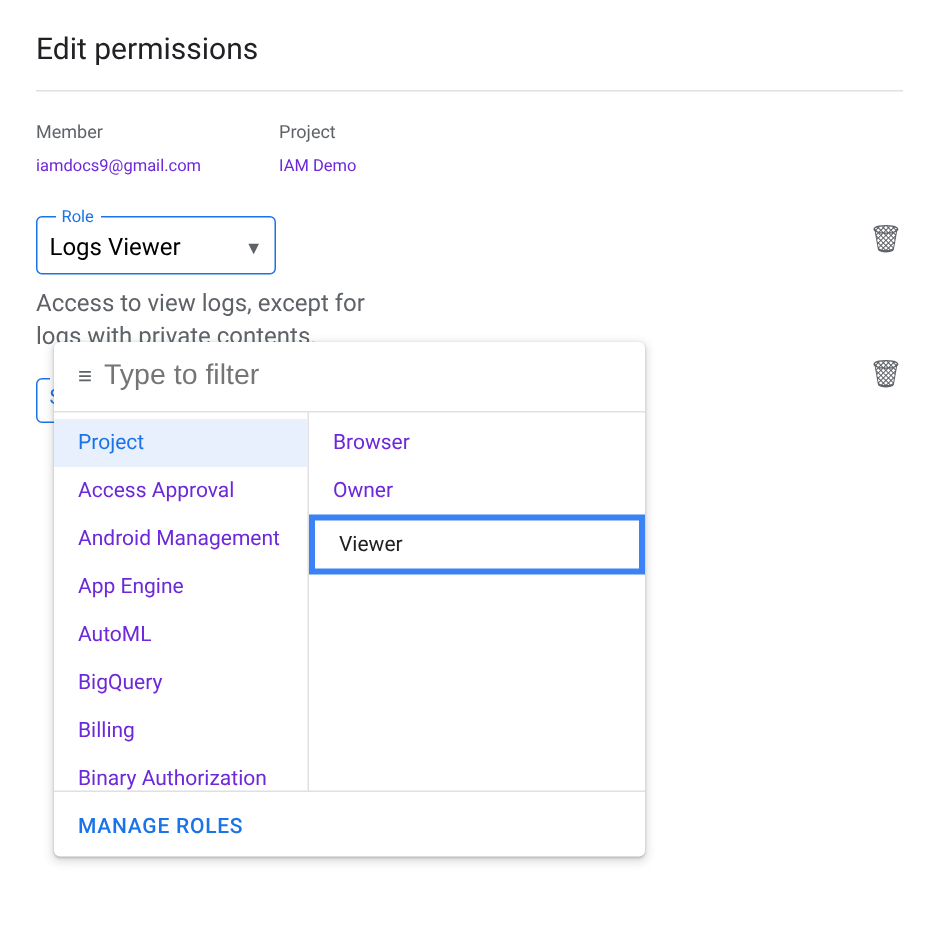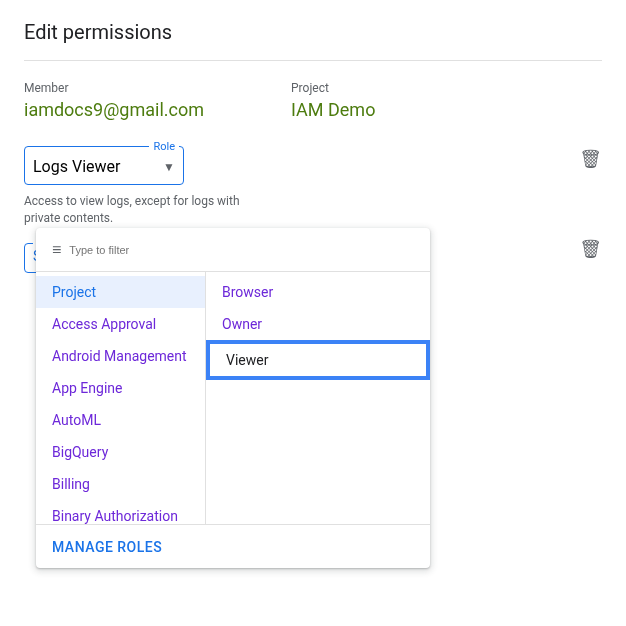--- a/index.html
+++ b/index.html
@@ -24,35 +24,35 @@
       font-size: 20px;
       font-weight: 400;
       color: #202124;
       margin-bottom: 20px;
       padding-bottom: 16px;
       border-bottom: 1px solid #e0e0e0;
     }
 
     .member-project-row {
       display: flex;
-      gap: 87px;
+      gap: 52px;
       margin-bottom: 20px;
       align-items: center;
     }
 
     .field-group label {
       display: block;
       font-size: 12px;
       color: #5f6368;
       margin-bottom: 4px;
     }
 
     .field-group .field-value {
-      font-size: 18px;
-      color: #4d7c0f;
+      font-size: 11px;
+      color: #6d28d9;
     }
 
     .role-section {
       margin-bottom: 16px;
     }
 
     .role-row {
       display: flex;
       align-items: flex-start;
       gap: 12px;
@@ -70,25 +70,24 @@
       padding: 0 8px 4px 8px;
       position: relative;
       width: 160px;
     }
 
     .role-fieldset legend {
       font-size: 11px;
       color: #1a73e8;
       padding: 0 4px;
       margin-left: 4px;
-      text-align: right;
     }
 
     .role-description {
-      font-size: 12px;
+      font-size: 16px;
       color: #5f6368;
       max-width: 240px;
       line-height: 1.4;
     }
 
     .select-role-row {
       display: flex;
       align-items: center;
       gap: 12px;
       margin-bottom: 8px;
@@ -115,21 +114,21 @@
     }
 
     .filter-icon {
       color: #5f6368;
       font-size: 16px;
     }
 
     .filter-input {
       border: none;
       outline: none;
-      font-size: 11px;
+      font-size: 19px;
       color: #8b5cf6;
       background: transparent;
       flex: 1;
     }
 
     .dropdown-columns {
       display: flex;
       height: 252px;
     }
 

